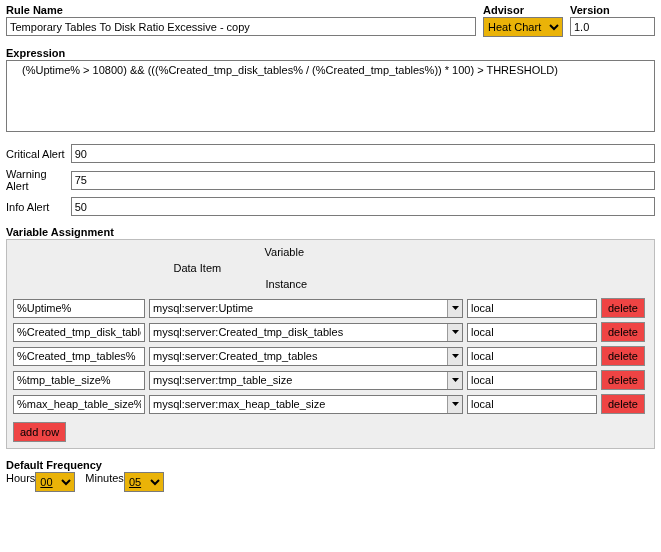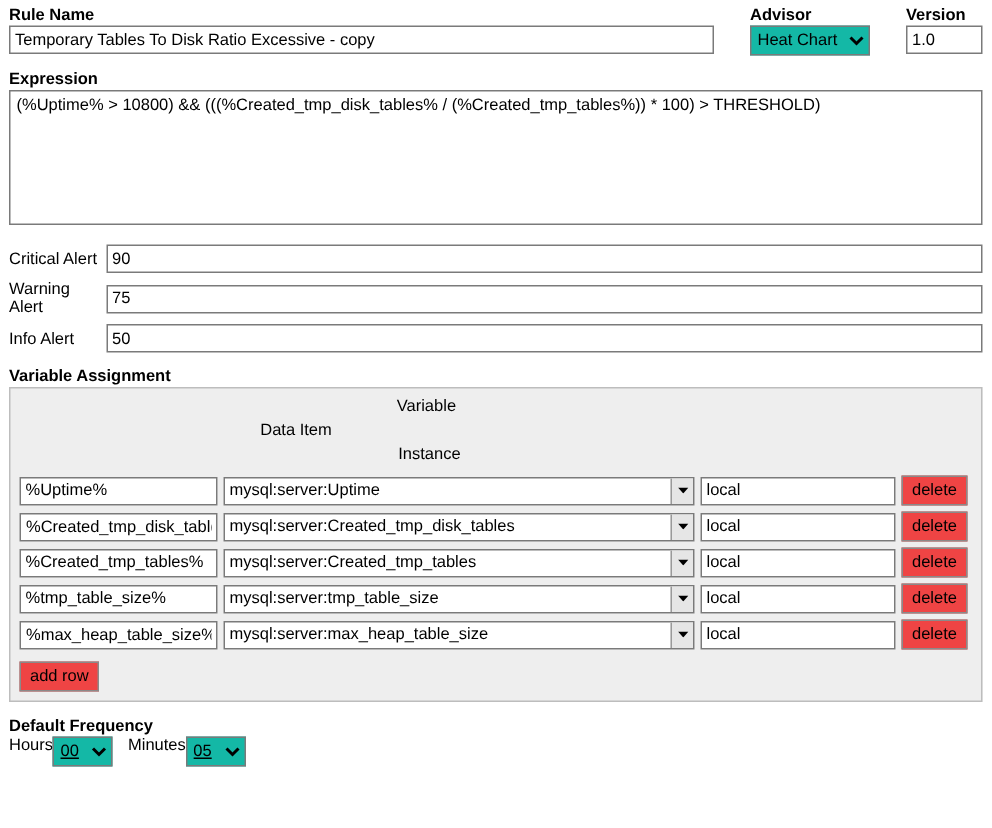--- a/index.html
+++ b/index.html
@@ -5,21 +5,21 @@
   * { box-sizing: border-box; }
   body {
     font-family: Arial, Helvetica, sans-serif;
     font-size: 11px;
     margin: 0;
     padding: 4px 6px 10px 6px;
     background: #fff;
     color: #000;
     width: 661px;
   }
-  .row { display: flex; gap: 24px; }
+  .row { display: flex; gap: 7px; }
   .field-label {
     font-weight: bold;
     font-size: 11px;
     padding-bottom: 1px;
     display: block;
   }
   .col-rulename { flex: 0 0 470px; }
   .col-advisor { flex: 0 0 80px; }
   .col-version { flex: 1 1 auto; }
   input[type="text"] {
@@ -28,29 +28,29 @@
     font-size: 11px;
     padding: 2px 3px;
     height: 19px;
     background: #fff;
   }
   select {
     width: 100%;
     border: 1px solid #7a7a7a;
     font-size: 11px;
     height: 20px;
-    background: #14b8a6;
+    background: #eab308;
   }
   textarea {
     width: 100%;
     border: 1px solid #7a7a7a;
     font-size: 11px;
-    padding: 3px 4px;
+    padding: 3px 15px;
     resize: none;
-    height: 90px;
+    height: 72px;
     font-family: Arial, Helvetica, sans-serif;
   }
   .section { margin-top: 10px; }
   .threshold-row {
     display: flex;
     align-items: center;
     margin-bottom: 5px;
   }
   .threshold-label {
     width: 72px;

